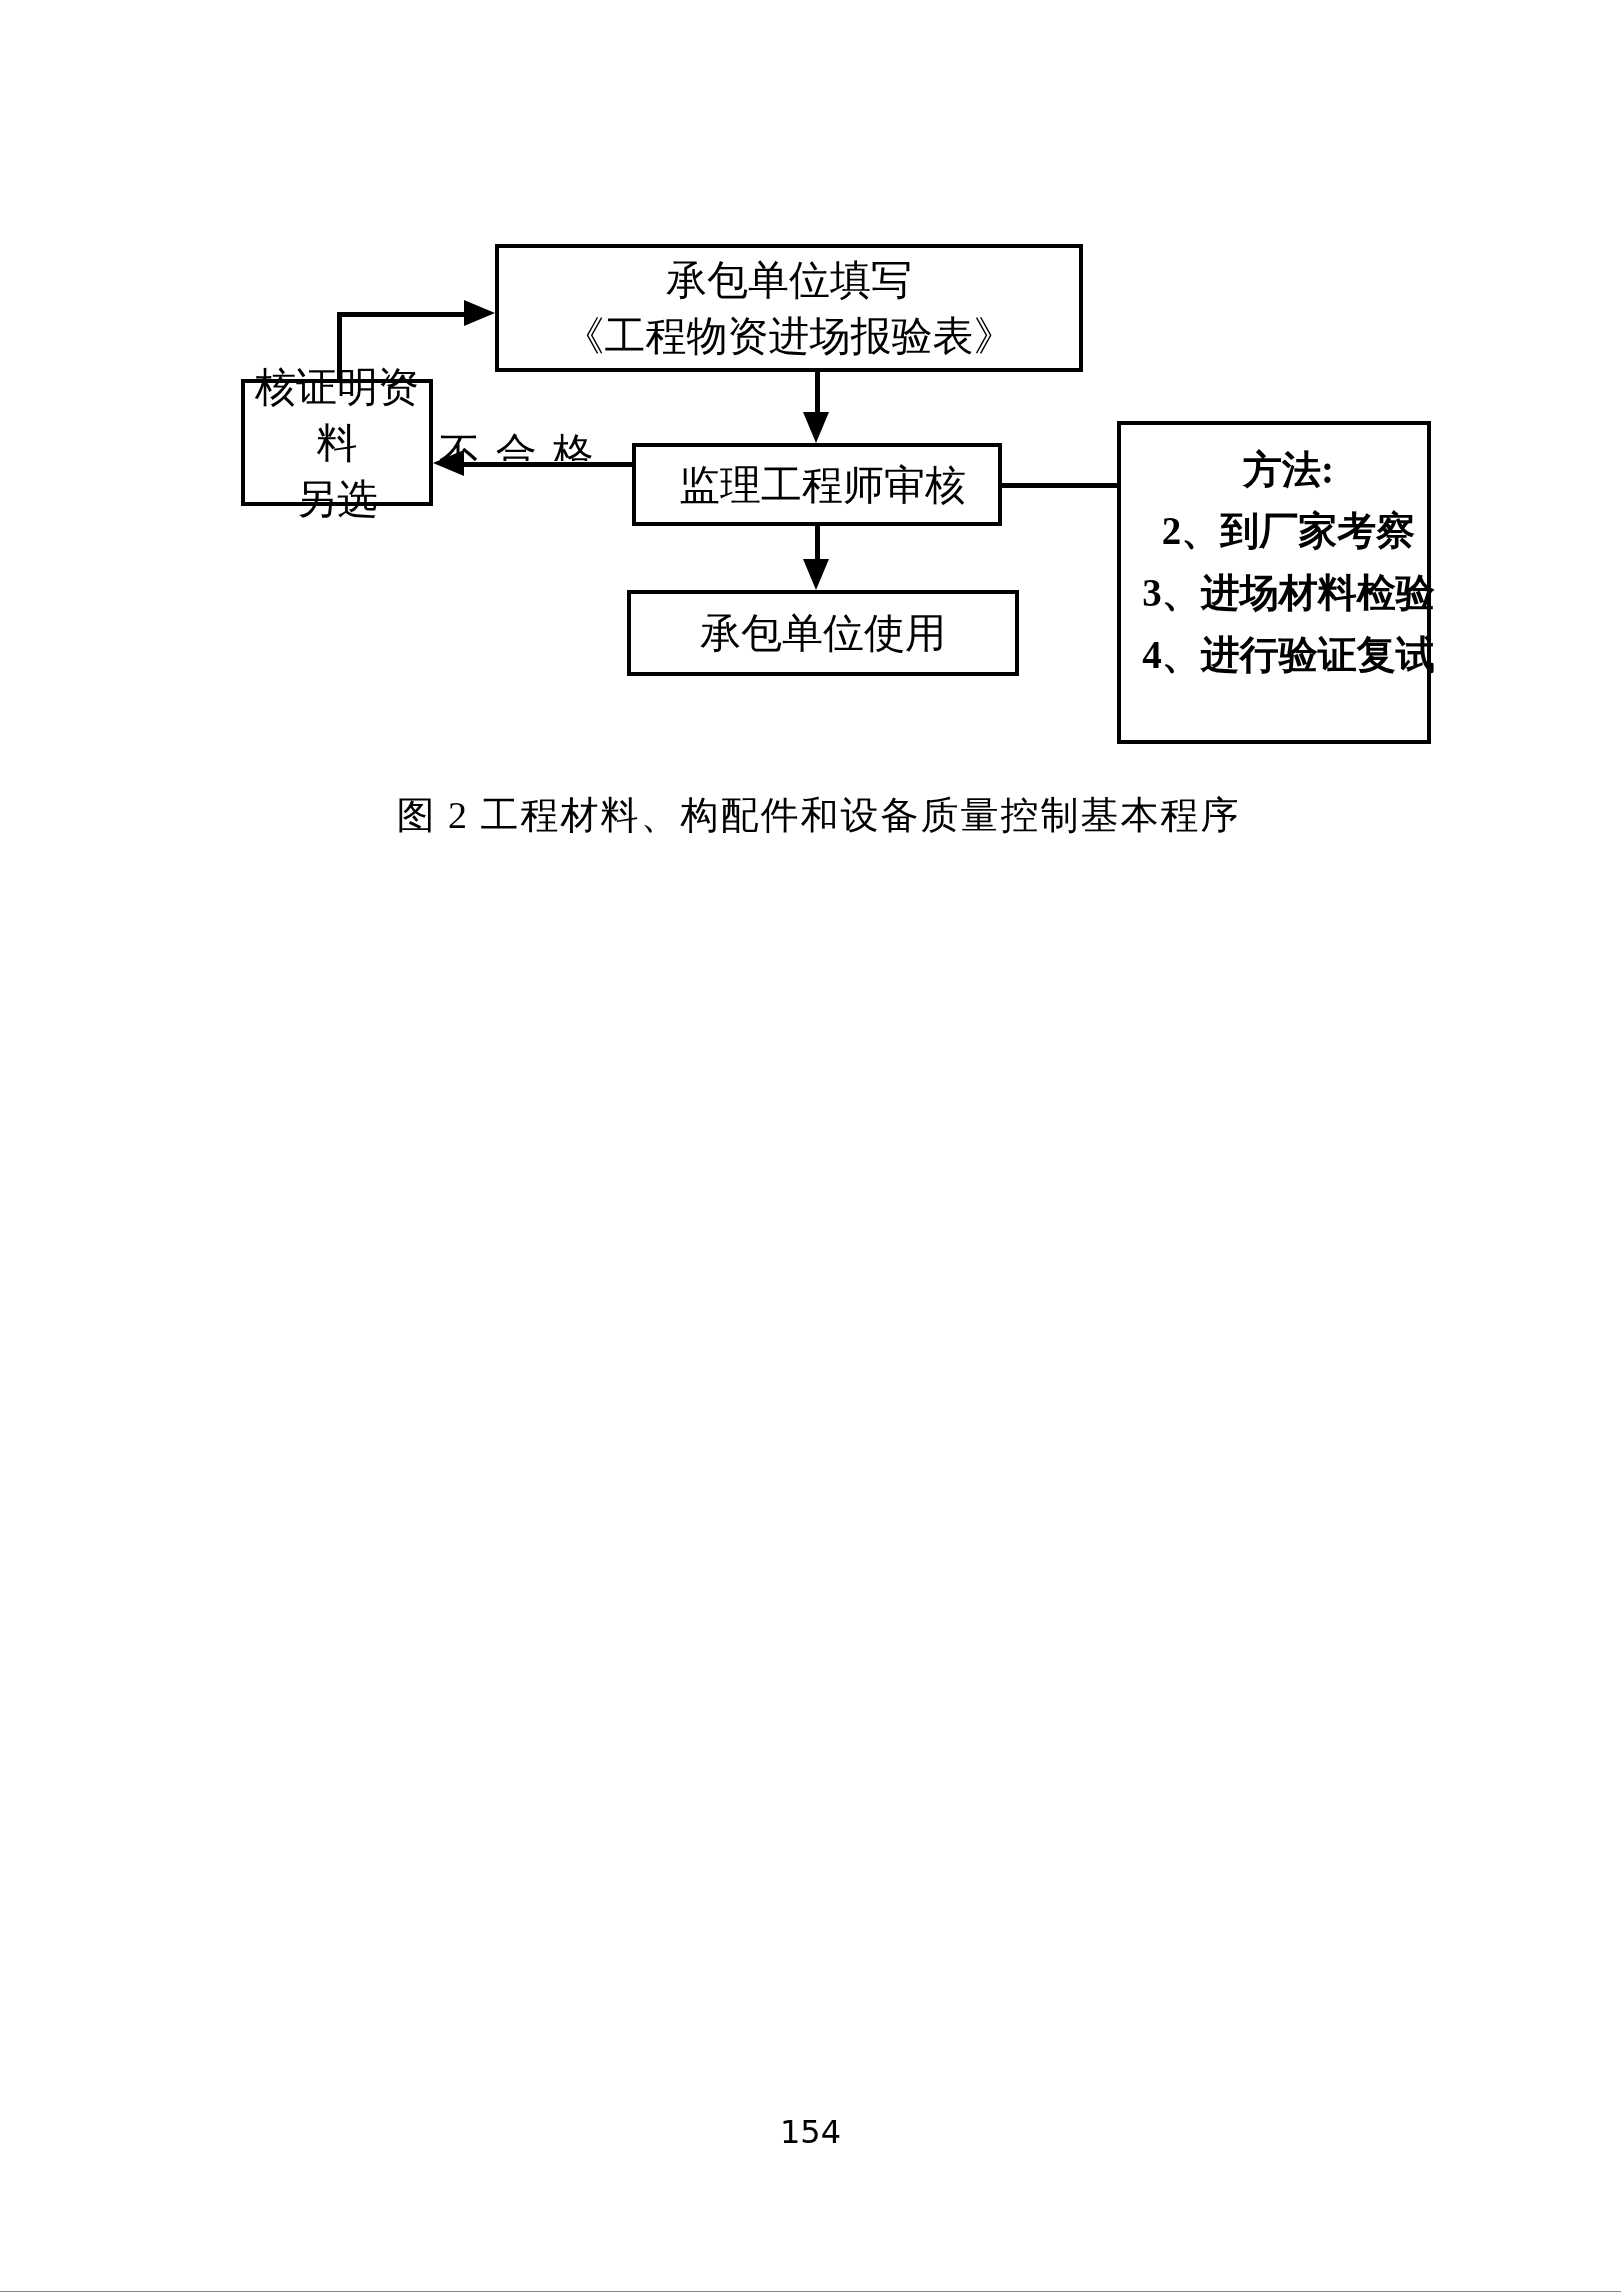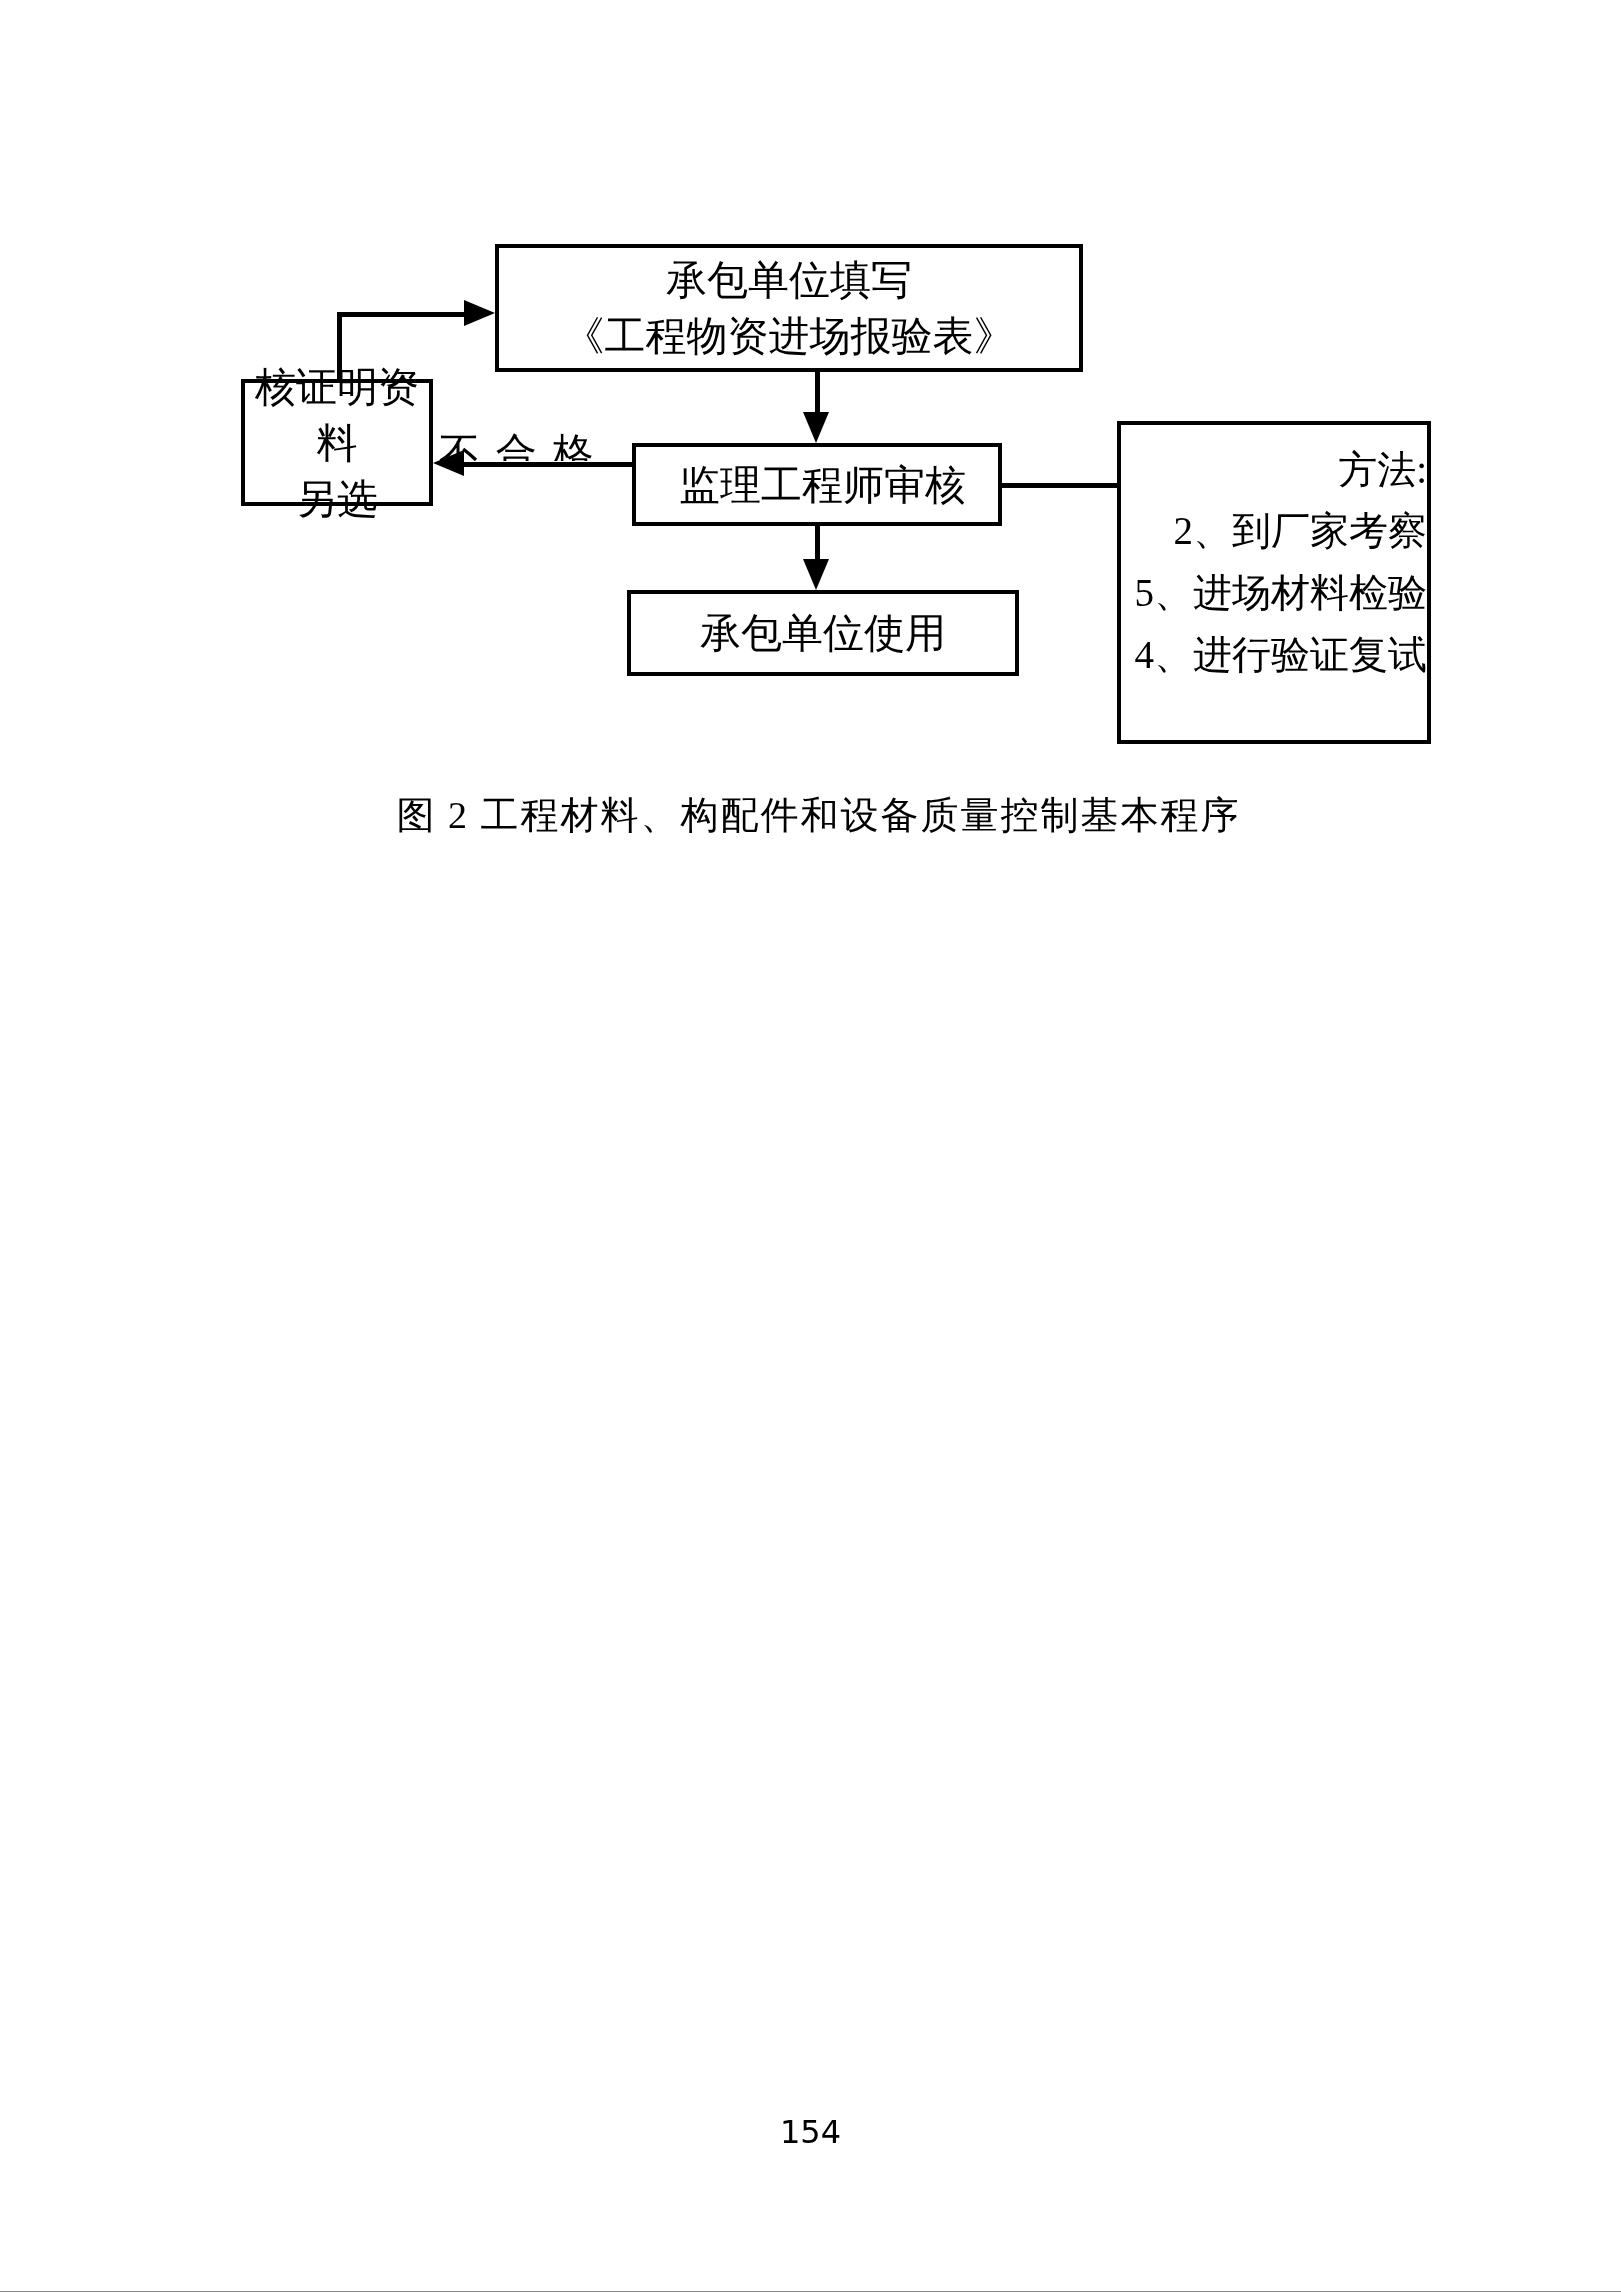--- a/index.html
+++ b/index.html
@@ -20,23 +20,24 @@
     background: #fff;
     display: flex;
     flex-direction: column;
     align-items: center;
     justify-content: center;
     text-align: center;
     font-size: 41px;
     line-height: 56px;
   }
   .fbox.left-align {
-    align-items: flex-end;
+    align-items: center;
     text-align: left;
     justify-content: flex-start;
+    font-weight: bold;
   }
   .line { position: absolute; background: #000; }
   .arrowhead { position: absolute; width: 0; height: 0; }
   .arrow-right { border-left: 31px solid #000; border-top: 13.7px solid transparent; border-bottom: 13.7px solid transparent; }
   .arrow-left  { border-right: 31px solid #000; border-top: 13.7px solid transparent; border-bottom: 13.7px solid transparent; }
   .arrow-down  { border-top: 31px solid #000; border-left: 13.7px solid transparent; border-right: 13.7px solid transparent; }
   .reject {
     position: absolute;
     left: 439px; top: 429px;
     width: 186px; height: 32px;
@@ -85,21 +86,21 @@
     <div>监理工程师审核</div>
   </div>
 
   <div class="fbox" style="left:627px; top:590px; width:392px; height:86px;">
     <div>承包单位使用</div>
   </div>
 
   <div class="fbox left-align" style="left:1117px; top:421px; width:314px; height:323px; padding:13.7px 0 0 29px;">
     <div class="methods-title">方法:</div>
     <div class="methods-item">2、到厂家考察</div>
-    <div class="methods-item">5、进场材料检验</div>
+    <div class="methods-item">3、进场材料检验</div>
     <div class="methods-item">4、进行验证复试</div>
   </div>
 
   <div class="line" style="left:337px; top:314px; width:4.9px; height:69px;"></div>
   <div class="line" style="left:337px; top:312px; width:131px; height:4.9px;"></div>
   <div class="arrowhead arrow-right" style="left:464px; top:300px;"></div>
 
   <div class="line" style="left:815px; top:372px; width:4.9px; height:45px;"></div>
   <div class="arrowhead arrow-down" style="left:803px; top:412px;"></div>
 

